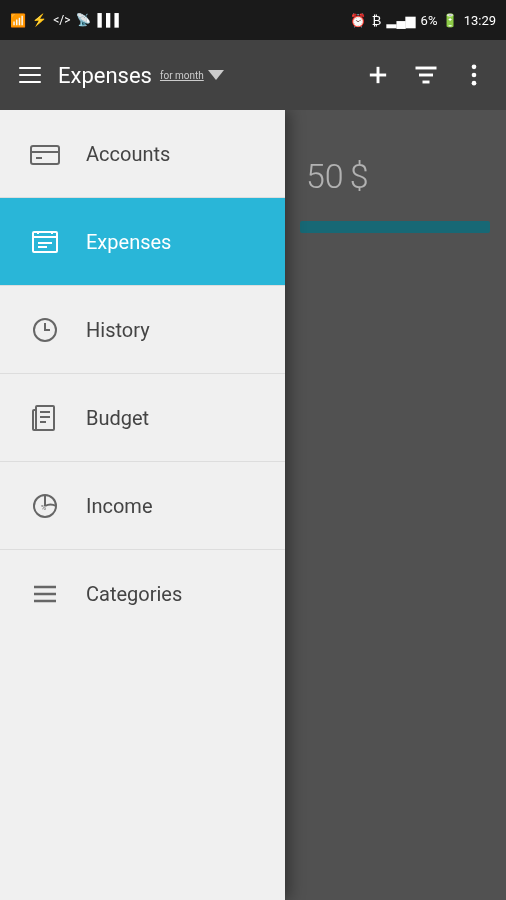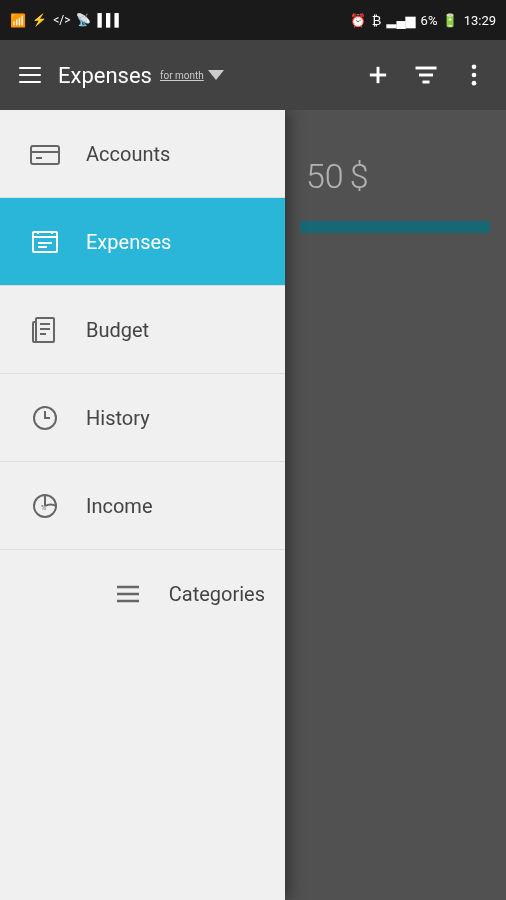--- a/index.html
+++ b/index.html
@@ -164,21 +164,21 @@
     }
 
     .nav-item {
       display: flex;
       align-items: center;
       height: 88px;
       padding: 0 20px;
       cursor: pointer;
       border-bottom: 1px solid #ddd;
     }
-    .nav-item:last-child { border-bottom: none; justify-content: flex-end; }
+    .nav-item:last-child { border-bottom: none; }
     .nav-item.active {
       background: #29b6d8;
     }
     .nav-item.active .nav-label { color: white; }
 
     .nav-icon {
       width: 50px;
       height: 50px;
       display: flex;
       align-items: center;
@@ -299,44 +299,44 @@
 
         </svg>
       </div>
       <span class="nav-label">Expenses</span>
     </div>
 
 
     <div class="nav-item">
       <div class="nav-icon">
         <svg viewBox="0 0 32 32" fill="none" stroke="#666" stroke-width="2">
+          <circle cx="16" cy="16" r="11"></circle>
+          <polyline points="16,9 16,16 21,16"></polyline>
+        </svg>
+      </div>
+      <span class="nav-label">History</span>
+    </div>
+
+    <div class="nav-item">
+      <div class="nav-icon">
+        <svg viewBox="0 0 32 32" fill="none" stroke="#666" stroke-width="2">
           <rect x="7" y="4" width="18" height="24" rx="1"></rect>
           <line x1="11" y1="10" x2="21" y2="10"></line>
           <line x1="11" y1="15" x2="21" y2="15"></line>
           <line x1="11" y1="20" x2="17" y2="20"></line>
           <path d="M7 8 L5 8 Q4 8 4 9 L4 27 Q4 28 5 28 L24 28"></path>
         </svg>
       </div>
       <span class="nav-label">Budget</span>
     </div>
 
     <div class="nav-item">
       <div class="nav-icon">
         <svg viewBox="0 0 32 32" fill="none" stroke="#666" stroke-width="2">
           <circle cx="16" cy="16" r="11"></circle>
-          <polyline points="16,9 16,16 21,16"></polyline>
-        </svg>
-      </div>
-      <span class="nav-label">History</span>
-    </div>
-
-    <div class="nav-item">
-      <div class="nav-icon">
-        <svg viewBox="0 0 32 32" fill="none" stroke="#666" stroke-width="2">
-          <circle cx="16" cy="16" r="11"></circle>
           <line x1="16" y1="16" x2="16" y2="5"></line>
           <path d="M16 16 A11 11 0 0 1 27 16"></path>
           <text x="12" y="20" font-size="7" fill="#666" stroke="none">%</text>
         </svg>
       </div>
       <span class="nav-label">Income</span>
     </div>
 
     <div class="nav-item">
       <div class="nav-icon">

